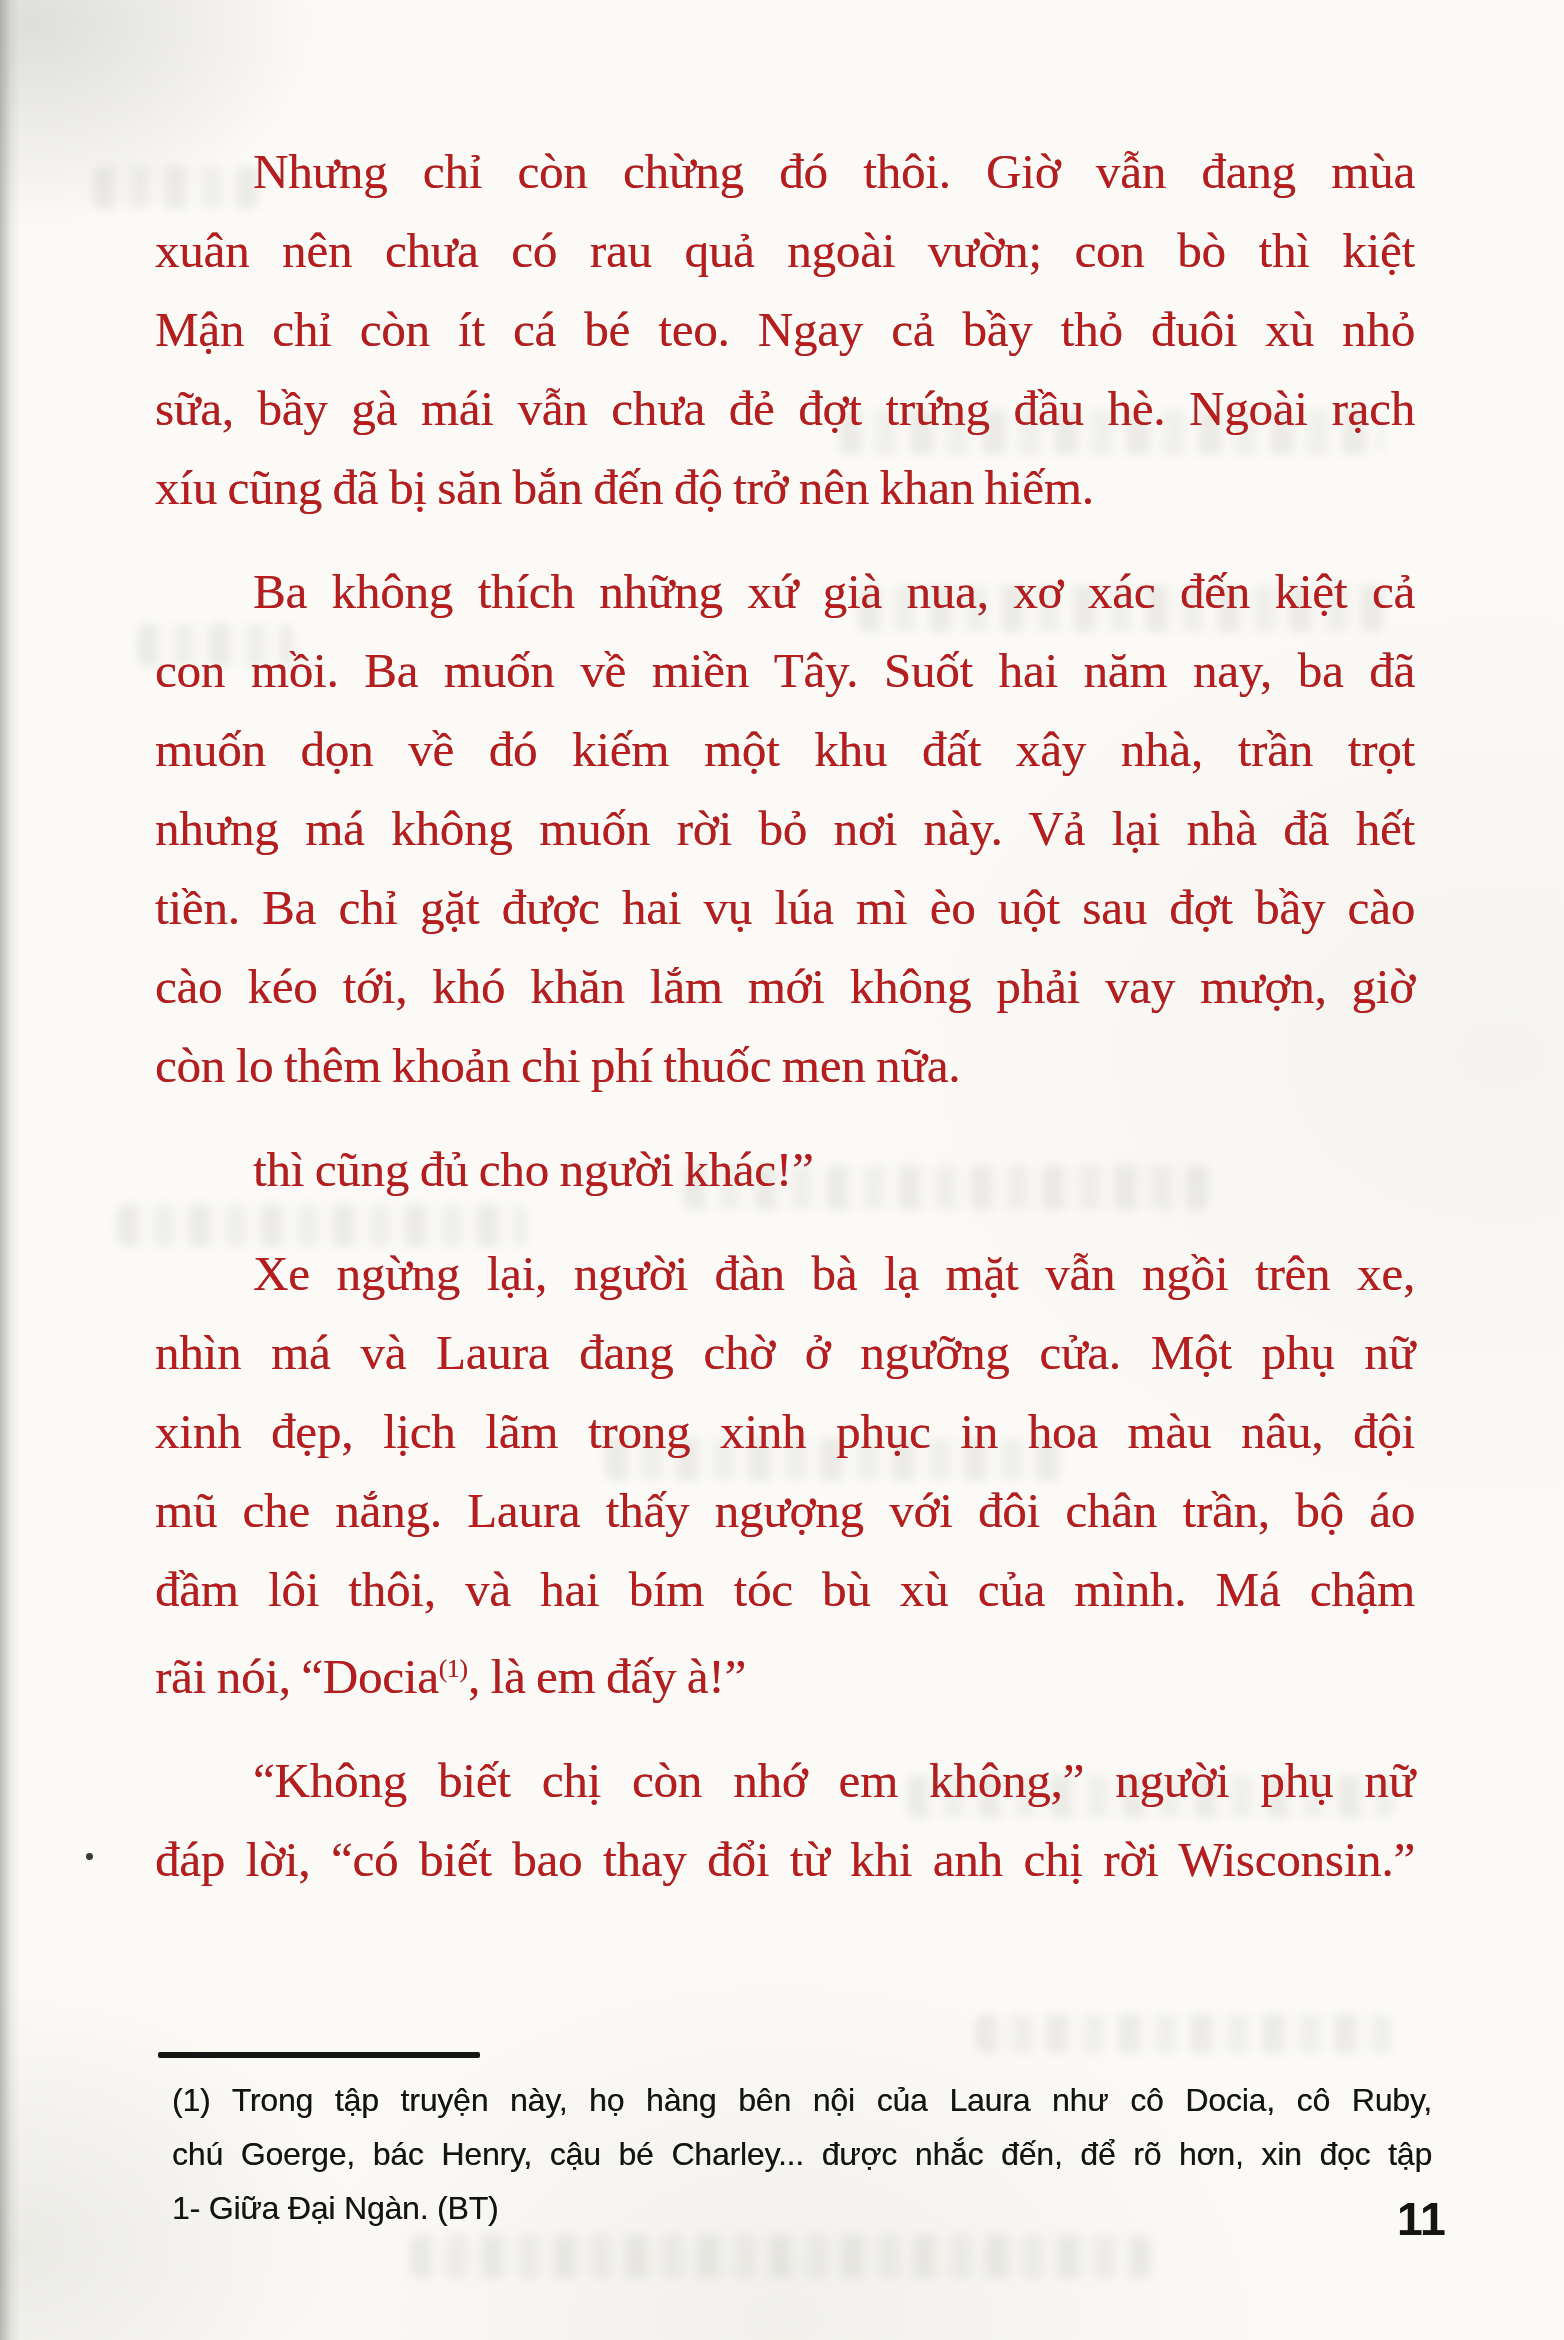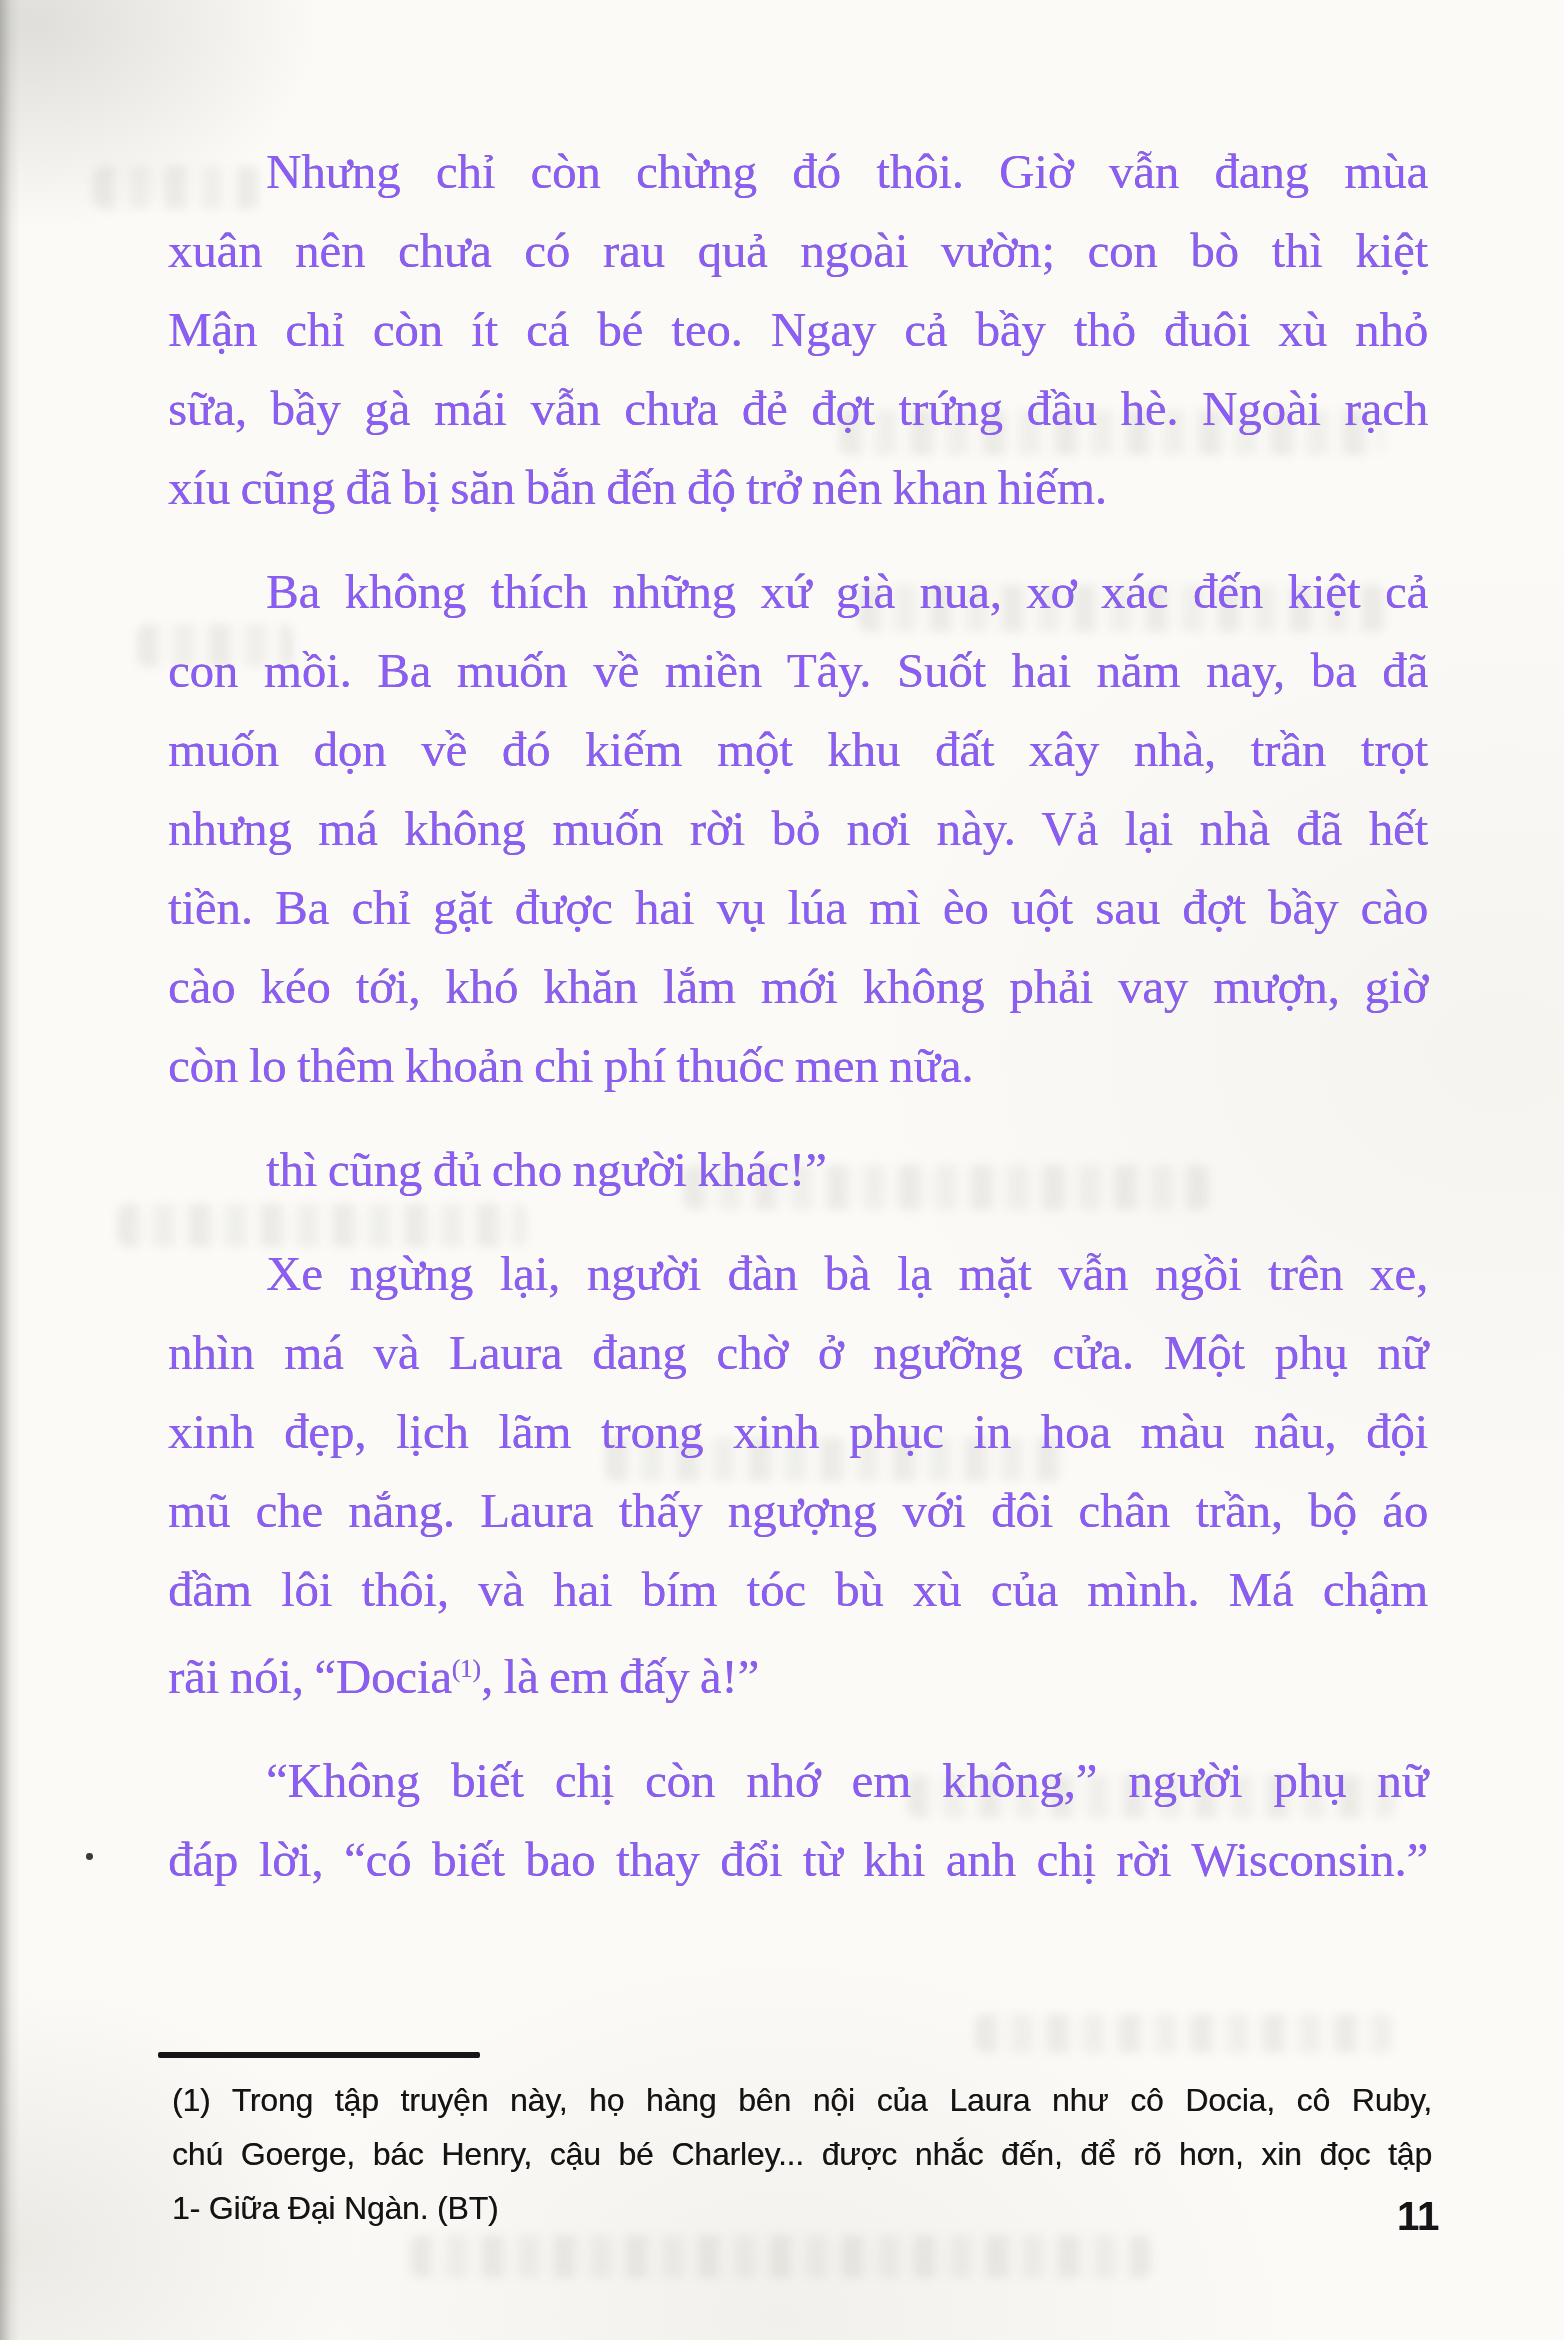--- a/index.html
+++ b/index.html
@@ -31,22 +31,22 @@
       rgba(120,120,112,.30) 0px, rgba(120,120,112,.30) 21.5px,
       rgba(120,120,112,.04) 21.5px, rgba(120,120,112,.04) 37px,
       rgba(120,120,112,.22) 37px, rgba(120,120,112,.22) 57px,
       rgba(120,120,112,.03) 57px, rgba(120,120,112,.03) 72px);
     filter:blur(4.9px);
     opacity:.38;
   }
   .speck{position:absolute;background:#3a3a3a;border-radius:50%;}
 
   .body-text{
-    position:absolute;left:168px;top:132px;width:1260px;
-    font-size:49px;line-height:79px;color:#8b5cf6;
+    position:absolute;left:155px;top:132px;width:1260px;
+    font-size:49px;line-height:79px;color:#b91c1c;
     letter-spacing:-0.2px;word-spacing:-1.5px;
     text-shadow:0.2px 0.2px 0.4px rgba(15,15,15,.55);
   }
   .para{margin:0 0 25px 0;}
   .para.indent .line:first-child{text-indent:98px;}
   .line{text-align:justify;text-align-last:justify;}
   .line.nj{text-align-last:left;}
   .sup{font-size:25px;vertical-align:15.6px;letter-spacing:0;}
 
   .fn-rule{
@@ -60,21 +60,21 @@
     letter-spacing:-0.2px;
     text-shadow:0.3px 0.3px 0.5px rgba(10,10,10,.6);
   }
   .footnote .line{text-align:justify;text-align-last:justify;}
   .footnote .line.nj{text-align-last:left;}
   .it{}
 
   .page-number{
     position:absolute;left:1397px;top:2196px;
     font-family:"Liberation Sans","DejaVu Sans",sans-serif;
-    font-weight:700;font-size:40px;line-height:1;color:#151515;
+    font-weight:700;font-size:46px;line-height:1;color:#151515;
     text-shadow:0.3px 0.3px 0.4px rgba(10,10,10,.6);
   }
 </style>
 </head>
 <body>
 
 <div class="page">
   <div class="edge-left"></div>
 
   <div class="ghost" style="left:93px;top:166px;width:166px;height:43px;"></div>

